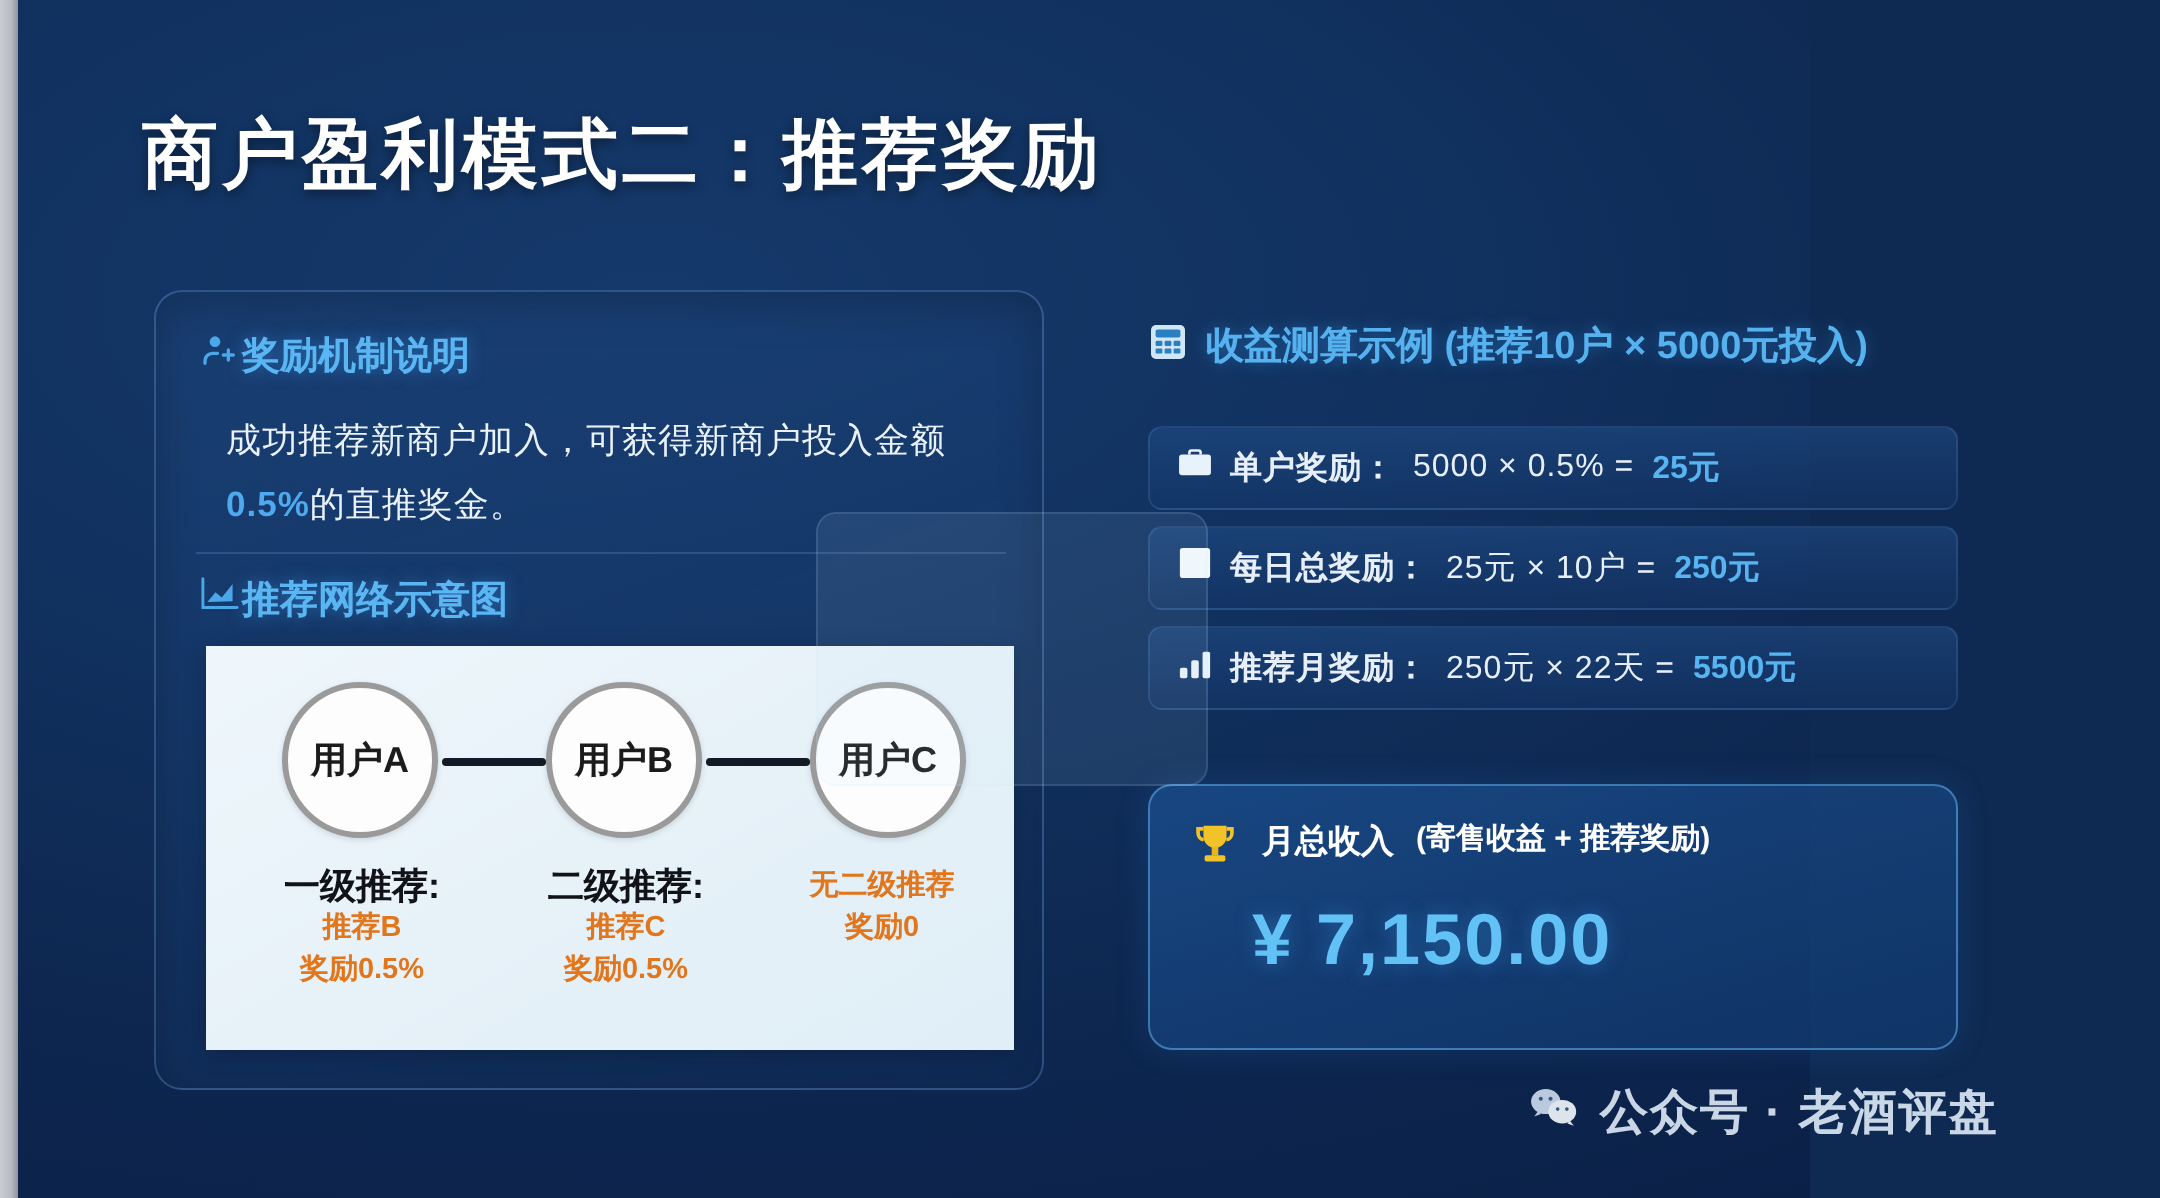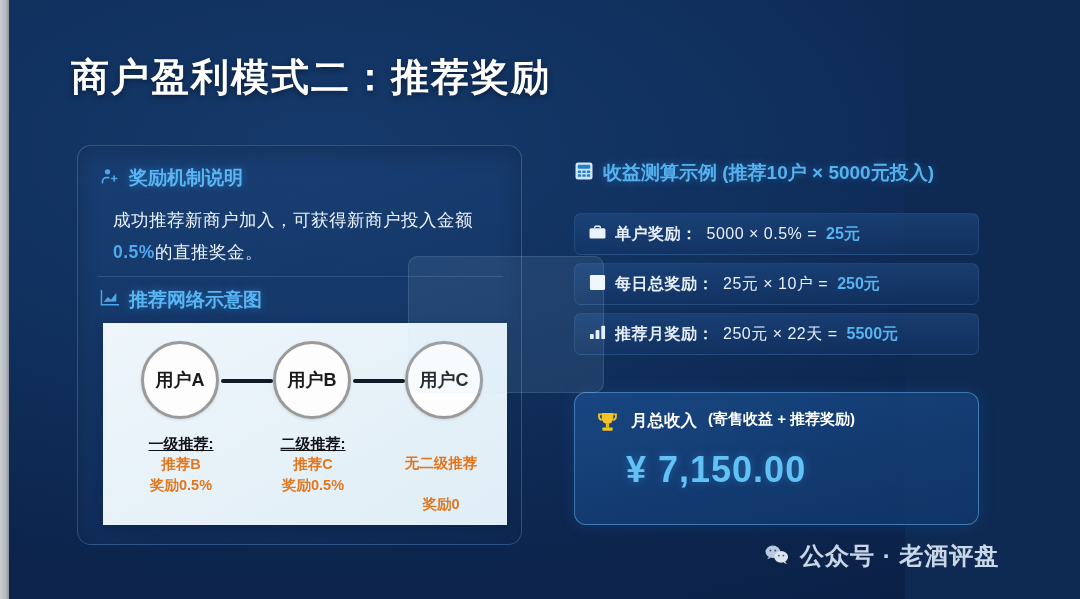--- a/index.html
+++ b/index.html
@@ -39,21 +39,21 @@
   
   .left-card {
     position: absolute; left: 68px; top: 145px;
     width: 445px; height: 400px;
     border-radius: 14px;
     background: linear-gradient(160deg, rgba(30,70,125,.55), rgba(18,48,95,.45));
     border: 1px solid rgba(120,165,220,.28);
     box-shadow: 0 6px 22px rgba(0,0,0,.22) inset;
   }
   .sec-head {
-    display: flex; align-items: center; gap: 9px;
+    display: flex; align-items: center; gap: 1px;
     color: #5ab6f2; font-size: 19px; font-weight: 700;
     text-shadow: 0 0 8px rgba(60,150,230,.5);
     text-align: right;
   }
   .sec-head .ic { flex: 0 0 auto; display: block; }
   .left-card .head1 { position: absolute; left: 22px; top: 19px; }
   .body-text {
     position: absolute; left: 24px; top: 58px; width: 400px;
     color: #e9f1fb; font-size: 17.5px; line-height: 32px;
     letter-spacing: .5px;
@@ -93,23 +93,23 @@
   .link.l1 { left: 118px; width: 52px; }
   .link.l2 { left: 250px; width: 52px; }
 
   .labels { position: absolute; left: 0; top: 110px; width: 404px; }
   .lab {
     position: absolute; width: 132px; text-align: center;
   }
   .lab.c1 { left: 12px; }
   .lab.c2 { left: 144px; }
   .lab.c3 { left: 272px; }
-  .lab .t1 { color: #111318; font-size: 15px; font-weight: 700; line-height: 21px; text-decoration: underline; }
+  .lab .t1 { color: #111318; font-size: 18px; font-weight: 700; line-height: 21px; }
   .lab .t2, .lab .t3 { color: #e2761d; font-size: 14.5px; font-weight: 700; line-height: 21px; }
-  .lab.c3 .t2, .lab.c3 .t3 { color: #e2761d; margin-top: 20px; }
+  .lab.c3 .t2, .lab.c3 .t3 { color: #e2761d; }
 
   
   .right-head {
     position: absolute; left: 565px; top: 160px;
     display: flex; align-items: center; gap: 9px;
   }
   .right-head .txt {
     color: #55b2ef; font-size: 19px; font-weight: 700;
     text-shadow: 0 0 8px rgba(60,150,230,.45);
     white-space: nowrap;

